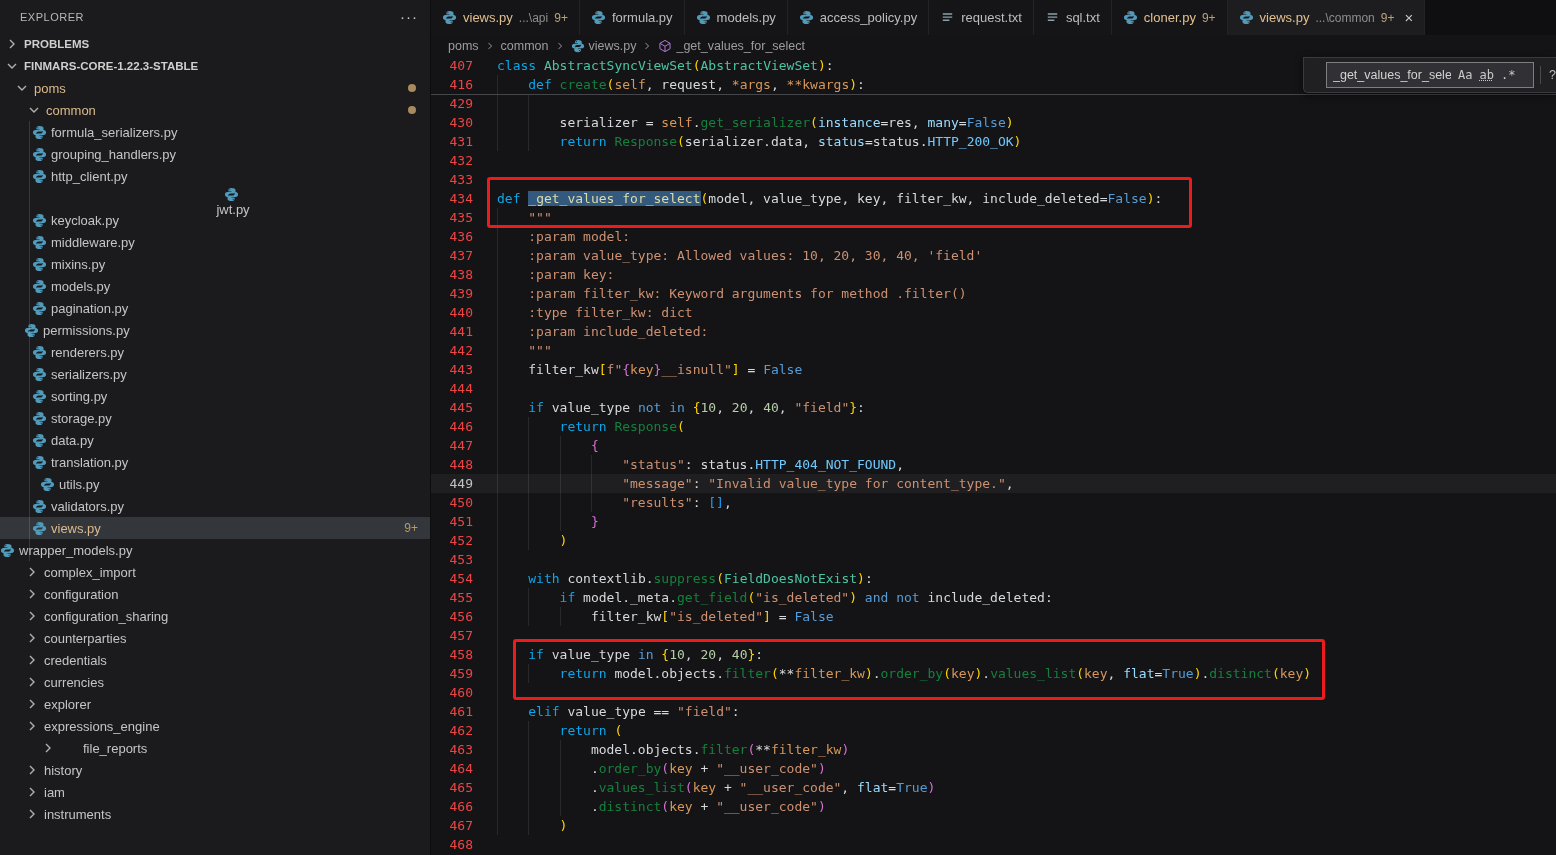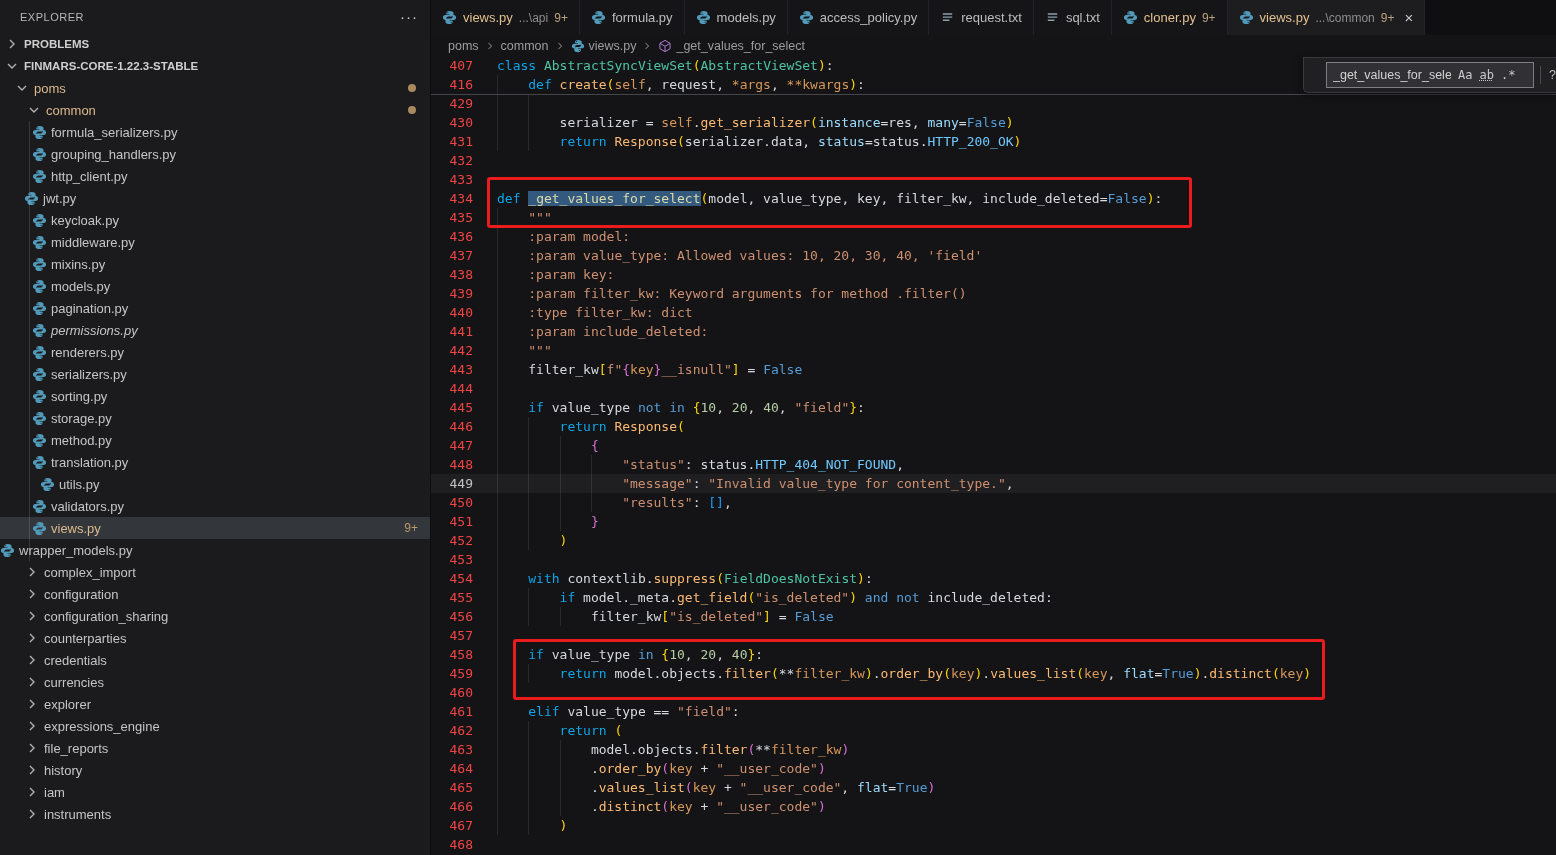--- a/index.html
+++ b/index.html
@@ -48,21 +48,21 @@
   
   #code{position:absolute;left:0;top:56px;right:0;bottom:0;font-family:"DejaVu Sans Mono",monospace;
         font-size:13px;line-height:19px;white-space:pre;}
   .crow{height:19px;display:flex;}
   .crow.cur{background:rgba(235,235,235,.055);}
   .ln{width:42px;flex:0 0 42px;text-align:right;color:#ef4444;user-select:none;}
   .crow.cur .ln{color:#c2c2c2;}
   .ctxt{margin-left:24px;}
   .ig{display:inline-block;width:4ch;height:19px;vertical-align:top;
       background:linear-gradient(to right, rgba(255,255,255,.09) 1px, transparent 1px);}
-  .tok.k{color:#0ea5e9}.tok.kb{color:#569cd6}.tok.cls{color:#4dc4a2}.tok.fn{color:#fdba74}
+  .tok.k{color:#0ea5e9}.tok.kb{color:#569cd6}.tok.cls{color:#4dc4a2}.tok.fn{color:#15803d}
   .tok.s{color:#ce9070}.tok.nm{color:#b5cea8}.tok.p{color:#9cdcfe}.tok.c{color:#6fc9ff}
   .tok.v{color:#d6d9dd}.tok.o{color:#d7975a}.tok.b1{color:#ffd602}.tok.b2{color:#d670d6}.tok.b3{color:#179fff}
   .tok.sel{color:#dcdcaa;background:#33597e;}
   #sticky-sep{position:absolute;left:0;top:94px;right:0;height:1px;background:#45464a;z-index:3;}
 
   
   #find{position:absolute;top:57px;right:0;width:252px;height:34px;background:#202023;
         border:1px solid #3a3a3e;border-right:none;border-radius:0 0 0 5px;display:flex;align-items:center;
         box-shadow:0 2px 8px rgba(0,0,0,.5);z-index:5;}
   #find .fchev{width:16px;height:16px;margin:0 2px 0 4px;color:#c5c5c5;cursor:pointer;}
@@ -157,21 +157,21 @@
             <svg viewBox="0 0 16 16">
               <g fill="#519aba">
                 <path d="M7.9 1C6 1 4.7 1.8 4.7 3.2v1.6H8v.5H3.4C2 5.3 1 6.5 1 8s1 2.7 2.4 2.7h1.2V9.2c0-1.3 1.1-2.3 2.4-2.3h3.3c1.1 0 2-.9 2-2V3.2C12.3 1.9 10.5 1 7.9 1zM6.2 2.3a.6.6 0 110 1.2.6.6 0 010-1.2z"></path>
                 <path d="M8.1 15c1.9 0 3.2-.8 3.2-2.2v-1.6H8v-.5h4.6c1.4 0 2.4-1.2 2.4-2.7s-1-2.7-2.4-2.7h-1.2v1.5c0 1.3-1.1 2.3-2.4 2.3H5.7c-1.1 0-2 .9-2 2v1.7C3.7 14.1 5.5 15 8.1 15zm1.7-1.3a.6.6 0 110-1.2.6.6 0 010 1.2z"></path>
               </g>
             </svg>
           </span>
           <span class="label">http_client.py</span>
           <span class="grow"></span>
         </div>
-        <div class="trow" style="padding-left: 24px;">
+        <div class="trow" style="padding-left: 32px; flex-direction: column;">
           <span class="ficon">
             <svg viewBox="0 0 16 16">
               <g fill="#519aba">
                 <path d="M7.9 1C6 1 4.7 1.8 4.7 3.2v1.6H8v.5H3.4C2 5.3 1 6.5 1 8s1 2.7 2.4 2.7h1.2V9.2c0-1.3 1.1-2.3 2.4-2.3h3.3c1.1 0 2-.9 2-2V3.2C12.3 1.9 10.5 1 7.9 1zM6.2 2.3a.6.6 0 110 1.2.6.6 0 010-1.2z"></path>
                 <path d="M8.1 15c1.9 0 3.2-.8 3.2-2.2v-1.6H8v-.5h4.6c1.4 0 2.4-1.2 2.4-2.7s-1-2.7-2.4-2.7h-1.2v1.5c0 1.3-1.1 2.3-2.4 2.3H5.7c-1.1 0-2 .9-2 2v1.7C3.7 14.1 5.5 15 8.1 15zm1.7-1.3a.6.6 0 110-1.2.6.6 0 010 1.2z"></path>
               </g>
             </svg>
           </span>
           <span class="label">jwt.py</span>
           <span class="grow"></span>
@@ -229,21 +229,21 @@
             <svg viewBox="0 0 16 16">
               <g fill="#519aba">
                 <path d="M7.9 1C6 1 4.7 1.8 4.7 3.2v1.6H8v.5H3.4C2 5.3 1 6.5 1 8s1 2.7 2.4 2.7h1.2V9.2c0-1.3 1.1-2.3 2.4-2.3h3.3c1.1 0 2-.9 2-2V3.2C12.3 1.9 10.5 1 7.9 1zM6.2 2.3a.6.6 0 110 1.2.6.6 0 010-1.2z"></path>
                 <path d="M8.1 15c1.9 0 3.2-.8 3.2-2.2v-1.6H8v-.5h4.6c1.4 0 2.4-1.2 2.4-2.7s-1-2.7-2.4-2.7h-1.2v1.5c0 1.3-1.1 2.3-2.4 2.3H5.7c-1.1 0-2 .9-2 2v1.7C3.7 14.1 5.5 15 8.1 15zm1.7-1.3a.6.6 0 110-1.2.6.6 0 010 1.2z"></path>
               </g>
             </svg>
           </span>
           <span class="label">pagination.py</span>
           <span class="grow"></span>
         </div>
-        <div class="trow" style="padding-left: 32px; font-style: italic;">
+        <div class="trow" style="padding-left: 24px;">
           <span class="ficon">
             <svg viewBox="0 0 16 16">
               <g fill="#519aba">
                 <path d="M7.9 1C6 1 4.7 1.8 4.7 3.2v1.6H8v.5H3.4C2 5.3 1 6.5 1 8s1 2.7 2.4 2.7h1.2V9.2c0-1.3 1.1-2.3 2.4-2.3h3.3c1.1 0 2-.9 2-2V3.2C12.3 1.9 10.5 1 7.9 1zM6.2 2.3a.6.6 0 110 1.2.6.6 0 010-1.2z"></path>
                 <path d="M8.1 15c1.9 0 3.2-.8 3.2-2.2v-1.6H8v-.5h4.6c1.4 0 2.4-1.2 2.4-2.7s-1-2.7-2.4-2.7h-1.2v1.5c0 1.3-1.1 2.3-2.4 2.3H5.7c-1.1 0-2 .9-2 2v1.7C3.7 14.1 5.5 15 8.1 15zm1.7-1.3a.6.6 0 110-1.2.6.6 0 010 1.2z"></path>
               </g>
             </svg>
           </span>
           <span class="label">permissions.py</span>
           <span class="grow"></span>
@@ -298,21 +298,21 @@
         </div>
         <div class="trow" style="padding-left: 32px;">
           <span class="ficon">
             <svg viewBox="0 0 16 16">
               <g fill="#519aba">
                 <path d="M7.9 1C6 1 4.7 1.8 4.7 3.2v1.6H8v.5H3.4C2 5.3 1 6.5 1 8s1 2.7 2.4 2.7h1.2V9.2c0-1.3 1.1-2.3 2.4-2.3h3.3c1.1 0 2-.9 2-2V3.2C12.3 1.9 10.5 1 7.9 1zM6.2 2.3a.6.6 0 110 1.2.6.6 0 010-1.2z"></path>
                 <path d="M8.1 15c1.9 0 3.2-.8 3.2-2.2v-1.6H8v-.5h4.6c1.4 0 2.4-1.2 2.4-2.7s-1-2.7-2.4-2.7h-1.2v1.5c0 1.3-1.1 2.3-2.4 2.3H5.7c-1.1 0-2 .9-2 2v1.7C3.7 14.1 5.5 15 8.1 15zm1.7-1.3a.6.6 0 110-1.2.6.6 0 010 1.2z"></path>
               </g>
             </svg>
           </span>
-          <span class="label">method.py</span>
+          <span class="label">data.py</span>
           <span class="grow"></span>
         </div>
         <div class="trow" style="padding-left: 32px;">
           <span class="ficon">
             <svg viewBox="0 0 16 16">
               <g fill="#519aba">
                 <path d="M7.9 1C6 1 4.7 1.8 4.7 3.2v1.6H8v.5H3.4C2 5.3 1 6.5 1 8s1 2.7 2.4 2.7h1.2V9.2c0-1.3 1.1-2.3 2.4-2.3h3.3c1.1 0 2-.9 2-2V3.2C12.3 1.9 10.5 1 7.9 1zM6.2 2.3a.6.6 0 110 1.2.6.6 0 010-1.2z"></path>
                 <path d="M8.1 15c1.9 0 3.2-.8 3.2-2.2v-1.6H8v-.5h4.6c1.4 0 2.4-1.2 2.4-2.7s-1-2.7-2.4-2.7h-1.2v1.5c0 1.3-1.1 2.3-2.4 2.3H5.7c-1.1 0-2 .9-2 2v1.7C3.7 14.1 5.5 15 8.1 15zm1.7-1.3a.6.6 0 110-1.2.6.6 0 010 1.2z"></path>
               </g>
             </svg>
@@ -434,21 +434,21 @@
         </div>
         <div class="trow" style="padding-left: 24px;">
           <span class="chev">
             <svg viewBox="0 0 16 16">
               <path fill="none" stroke="currentColor" stroke-width="1.4" d="M6 4l4 4-4 4"></path>
             </svg>
           </span>
           <span class="label">expressions_engine</span>
           <span class="grow"></span>
         </div>
-        <div class="trow" style="padding-left: 24px;">
+        <div class="trow" style="padding-left: 40px; gap: 23px;">
           <span class="chev">
             <svg viewBox="0 0 16 16">
               <path fill="none" stroke="currentColor" stroke-width="1.4" d="M6 4l4 4-4 4"></path>
             </svg>
           </span>
           <span class="label">file_reports</span>
           <span class="grow"></span>
         </div>
         <div class="trow" style="padding-left: 24px; text-align: center;">
           <span class="chev">

